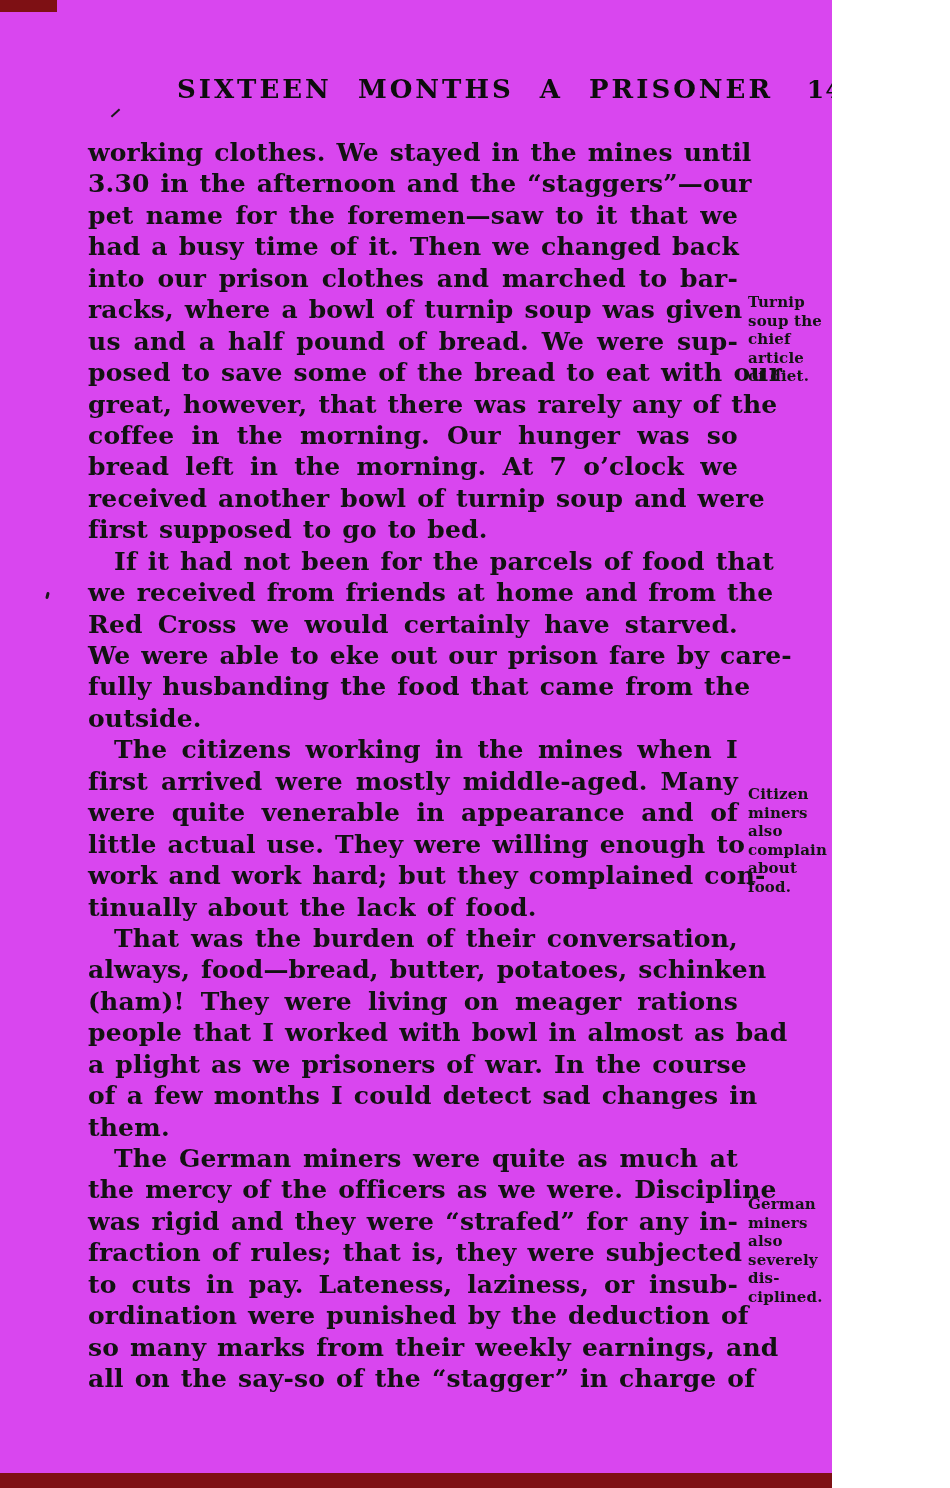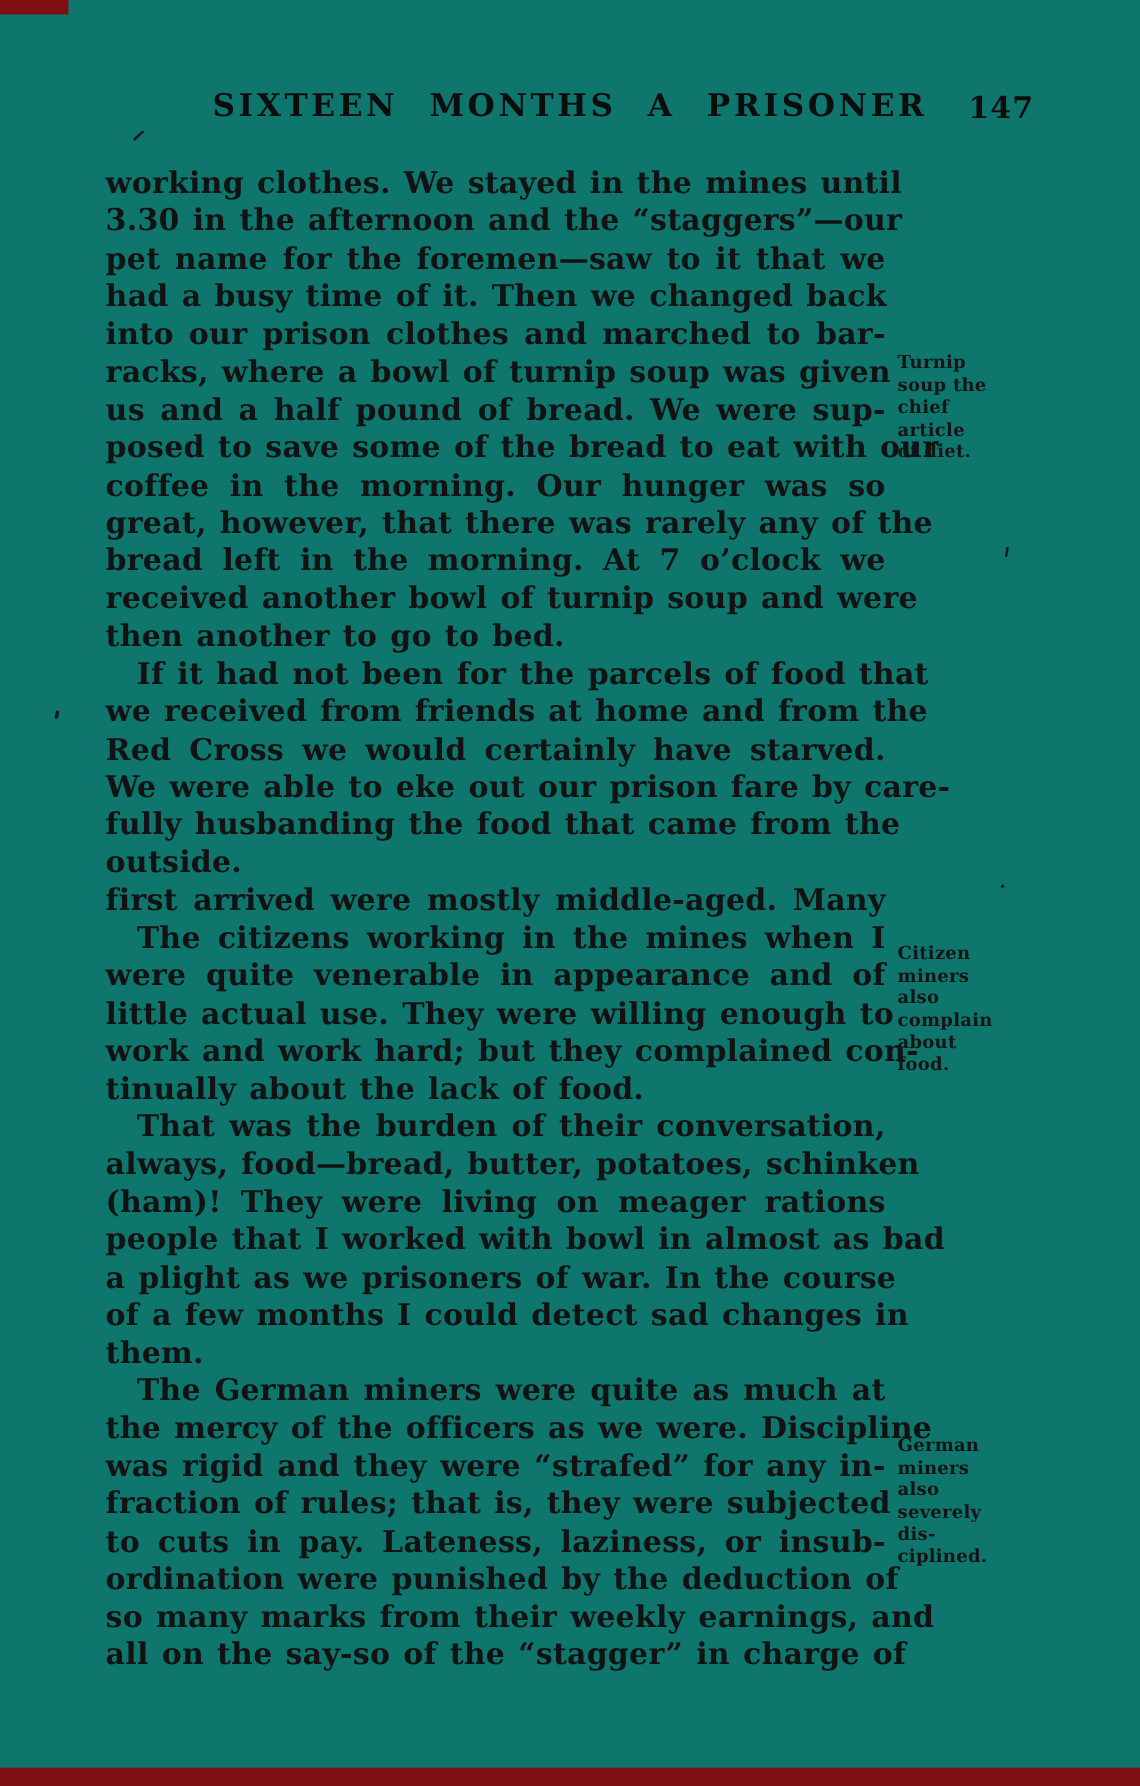--- a/index.html
+++ b/index.html
@@ -1,19 +1,19 @@
 <!DOCTYPE html>
 <html><head>
 <meta charset="utf-8">
 <style>
   html,body{margin:0;padding:0;background:#ffffff;}
   .page{
     position:relative;
-    width:950px;height:1488px;
-    background:#0f766e;
+    width:832px;height:1488px;
+    background:#d946ef;
     font-family:"DejaVu Serif","Liberation Serif",serif;
     color:#101010;
     overflow:hidden;
   }
   
   .bar-top-left{
     position:absolute;left:0;top:0;width:57px;height:12px;
     background:#7e1014;
   }
   .bar-bottom{
@@ -80,33 +80,33 @@
 
   <div class="body-column">
     <div class="line j">working clothes.  We stayed in the mines until</div>
     <div class="line j">3.30 in the afternoon and the “staggers”—our</div>
     <div class="line j">pet name for the foremen—saw to it that we</div>
     <div class="line j">had a busy time of it.  Then we changed back</div>
     <div class="line j">into our prison clothes and marched to bar-</div>
     <div class="line j">racks, where a bowl of turnip soup was given</div>
     <div class="line j">us and a half pound of bread.  We were sup-</div>
     <div class="line j">posed to save some of the bread to eat with our</div>
+    <div class="line j">great, however, that there was rarely any of the</div>
     <div class="line j">coffee in the morning.  Our hunger was so</div>
-    <div class="line j">great, however, that there was rarely any of the</div>
     <div class="line j">bread left in the morning.  At 7 o’clock we</div>
     <div class="line j">received another bowl of turnip soup and were</div>
-    <div class="line e">then another to go to bed.</div>
+    <div class="line e">first supposed to go to bed.</div>
     <div class="line j in">If it had not been for the parcels of food that</div>
     <div class="line j">we received from friends at home and from the</div>
     <div class="line j">Red Cross we would certainly have starved.</div>
     <div class="line j">We were able to eke out our prison fare by care-</div>
     <div class="line j">fully husbanding the food that came from the</div>
     <div class="line e">outside.</div>
+    <div class="line j in">The citizens working in the mines when I</div>
     <div class="line j">first arrived were mostly middle-aged.  Many</div>
-    <div class="line j in">The citizens working in the mines when I</div>
     <div class="line j">were quite venerable in appearance and of</div>
     <div class="line j">little actual use.  They were willing enough to</div>
     <div class="line j">work and work hard; but they complained con-</div>
     <div class="line e">tinually about the lack of food.</div>
     <div class="line j in">That was the burden of their conversation,</div>
     <div class="line j">always, food—bread, butter, potatoes, schinken</div>
     <div class="line j">(ham)!  They were living on meager rations</div>
     <div class="line j">people that I worked with bowl in almost as bad</div>
     <div class="line j">a plight as we prisoners of war.  In the course</div>
     <div class="line j">of a few months I could detect sad changes in</div>

